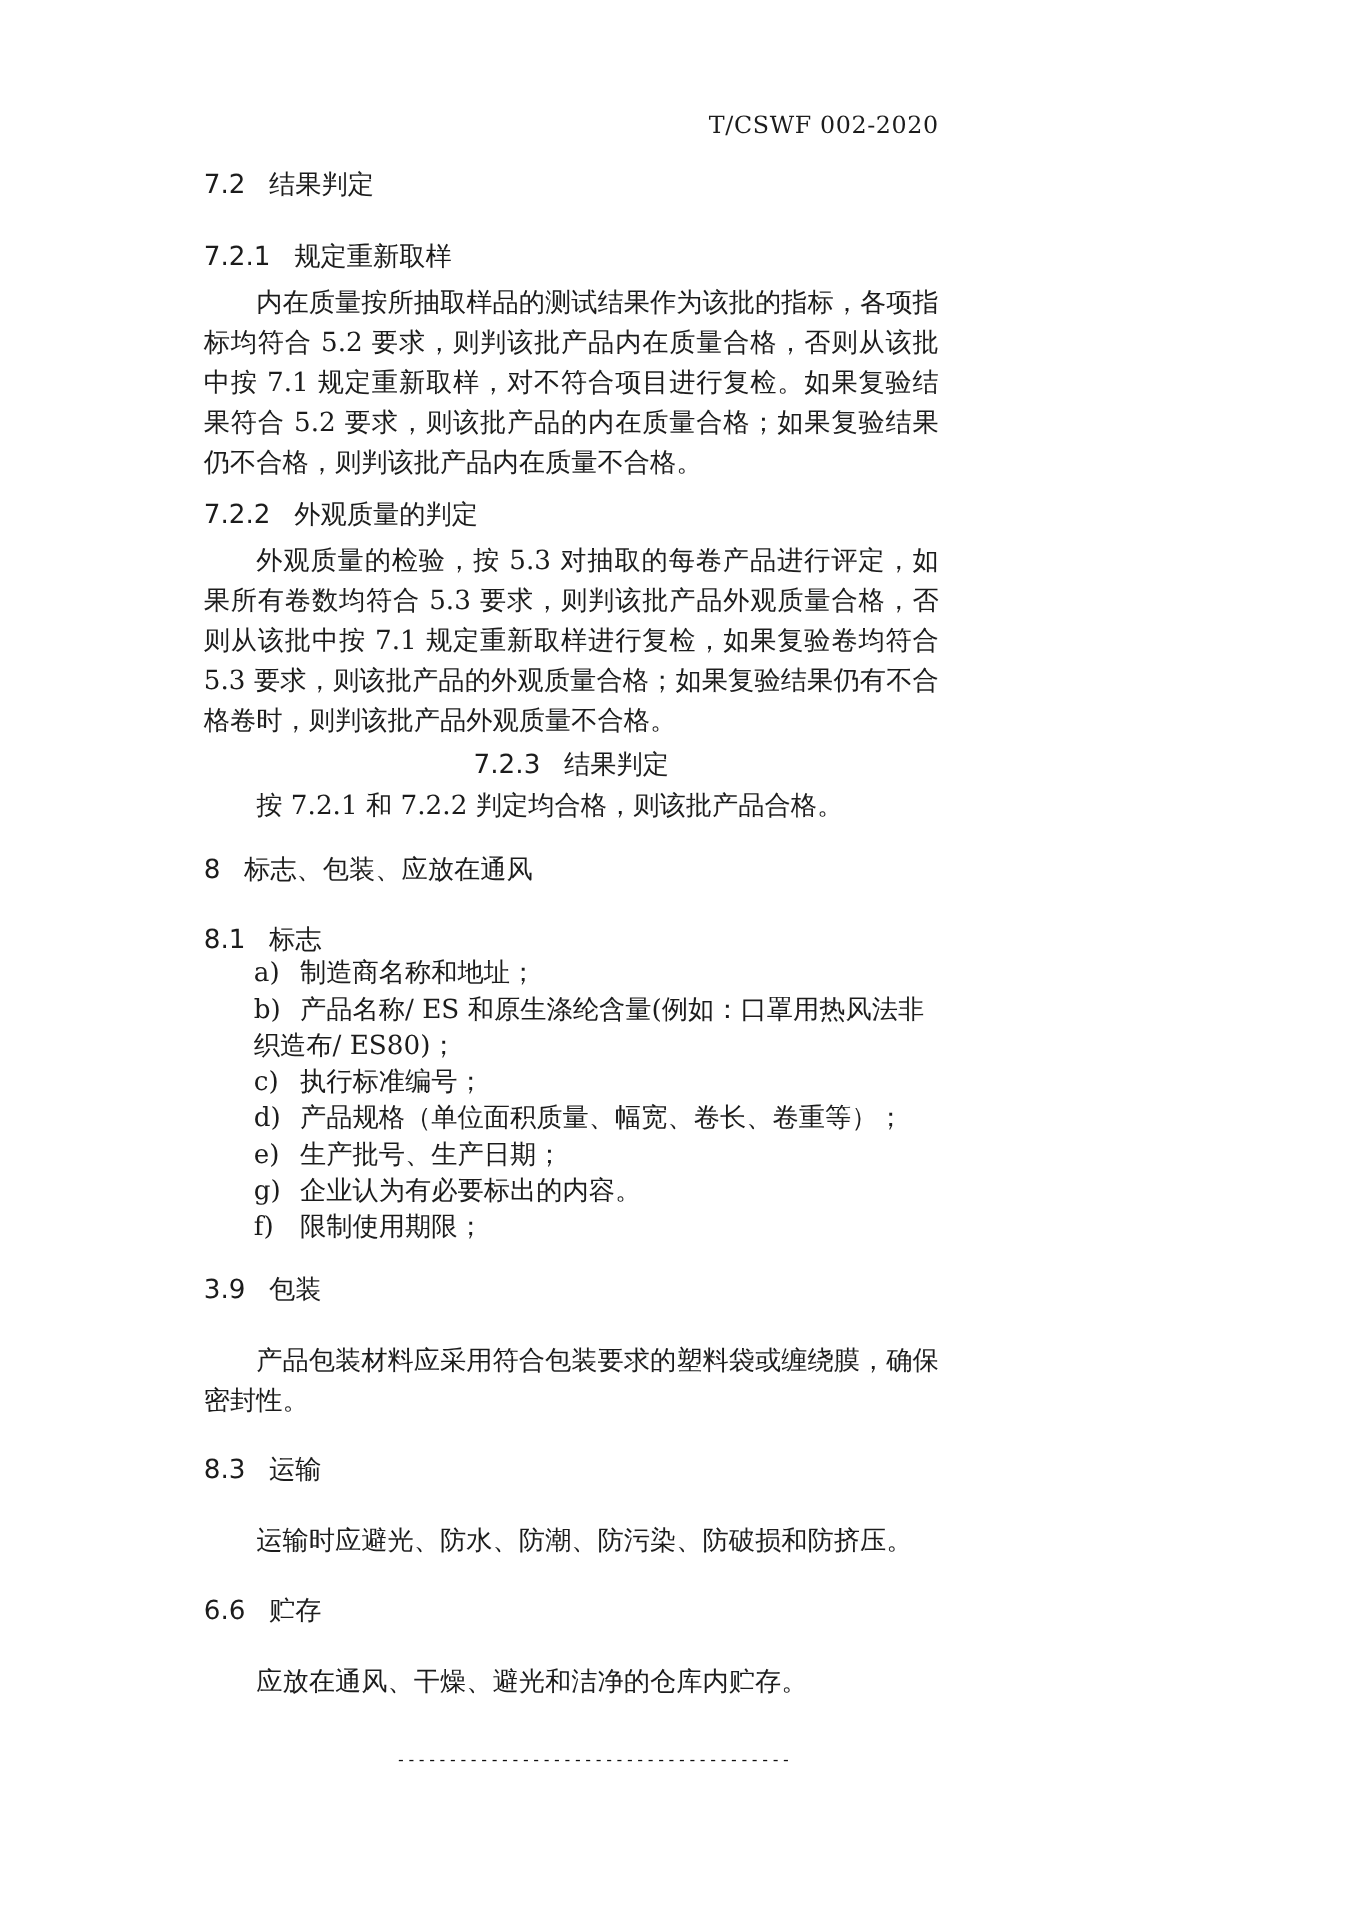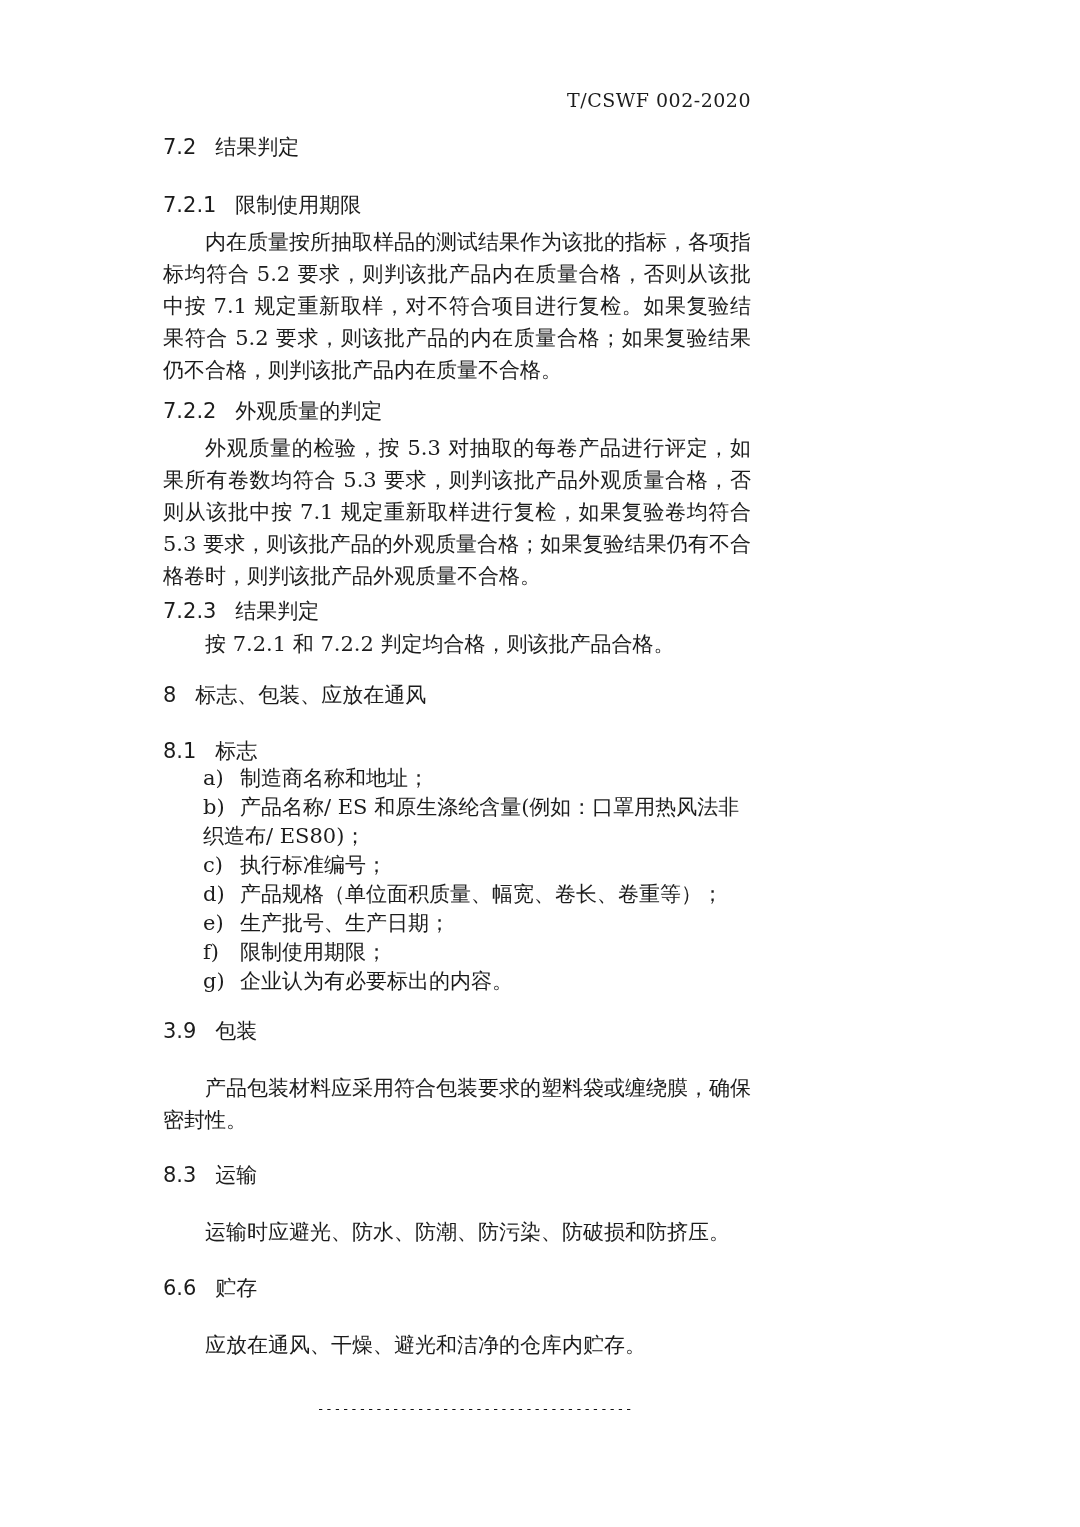--- a/index.html
+++ b/index.html
@@ -30,21 +30,21 @@
     font-family: "DejaVu Sans", "Liberation Sans", sans-serif;
     font-weight: normal;
     font-size: 21px;
     line-height: 26px;
     text-align: left;
   }
   .heading .num { margin-right: 0.9em; }
   .h-72   { margin-top: 22px; }
   .h-721  { margin-top: 32px; }
   .h-722  { margin-top: 12px; }
-  .h-723  { margin-top: 6px;  }
+  .h-723  { margin-top: 6px; text-align: center;  }
   .h-8    { margin-top: 22px; }
   .h-81   { margin-top: 30px; }
   .h-82   { margin-top: 22px; }
   .h-83   { margin-top: 26px; }
   .h-84   { margin-top: 27px; }
   .para {
     margin: 8px 0 0 0;
     text-align: justify;
     text-indent: 2em;
   }
@@ -81,21 +81,21 @@
 
 <div class="page">
 
   <div class="doc-header">T/CSWF 002-2020</div>
 
   <div class="heading h-72">
     <span class="num">7.2</span><span>结果判定</span>
   </div>
 
   <div class="heading h-721">
-    <span class="num">7.2.1</span><span>限制使用期限</span>
+    <span class="num">7.2.1</span><span>规定重新取样</span>
   </div>
   <p class="para">内在质量按所抽取样品的测试结果作为该批的指标，各项指标均符合 5.2 要求，则判该批产品内在质量合格，否则从该批中按 7.1 规定重新取样，对不符合项目进行复检。如果复验结果符合 5.2 要求，则该批产品的内在质量合格；如果复验结果仍不合格，则判该批产品内在质量不合格。</p>
 
   <div class="heading h-722">
     <span class="num">7.2.2</span><span>外观质量的判定</span>
   </div>
   <p class="para">外观质量的检验，按 5.3 对抽取的每卷产品进行评定，如果所有卷数均符合 5.3 要求，则判该批产品外观质量合格，否则从该批中按 7.1 规定重新取样进行复检，如果复验卷均符合 5.3 要求，则该批产品的外观质量合格；如果复验结果仍有不合格卷时，则判该批产品外观质量不合格。</p>
 
   <div class="heading h-723">
     <span class="num">7.2.3</span><span>结果判定</span>
@@ -119,24 +119,24 @@
     <li>
       <span class="li-label">c)</span><span>执行标准编号；</span>
     </li>
     <li>
       <span class="li-label">d)</span><span>产品规格（单位面积质量、幅宽、卷长、卷重等）；</span>
     </li>
     <li>
       <span class="li-label">e)</span><span>生产批号、生产日期；</span>
     </li>
     <li>
-      <span class="li-label">f)</span><span>限制使用期限；</span>
+      <span class="li-label">g)</span><span>企业认为有必要标出的内容。</span>
     </li>
     <li>
-      <span class="li-label">g)</span><span>企业认为有必要标出的内容。</span>
+      <span class="li-label">f)</span><span>限制使用期限；</span>
     </li>
   </ul>
 
   <div class="heading h-82">
     <span class="num">3.9</span><span>包装</span>
   </div>
   <p class="para para-loose">产品包装材料应采用符合包装要求的塑料袋或缠绕膜，确保密封性。</p>
 
   <div class="heading h-83">
     <span class="num">8.3</span><span>运输</span>

